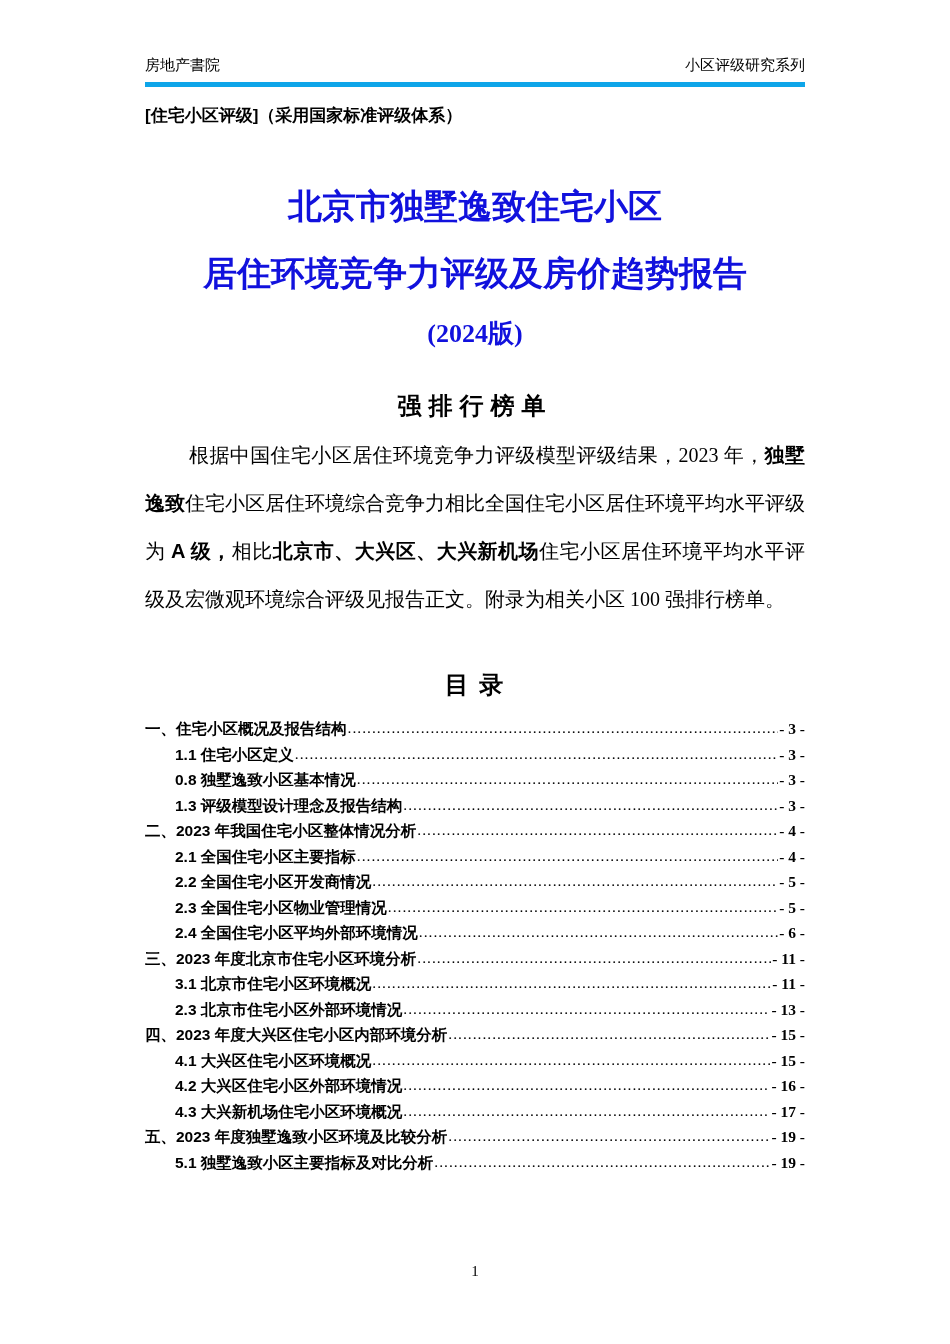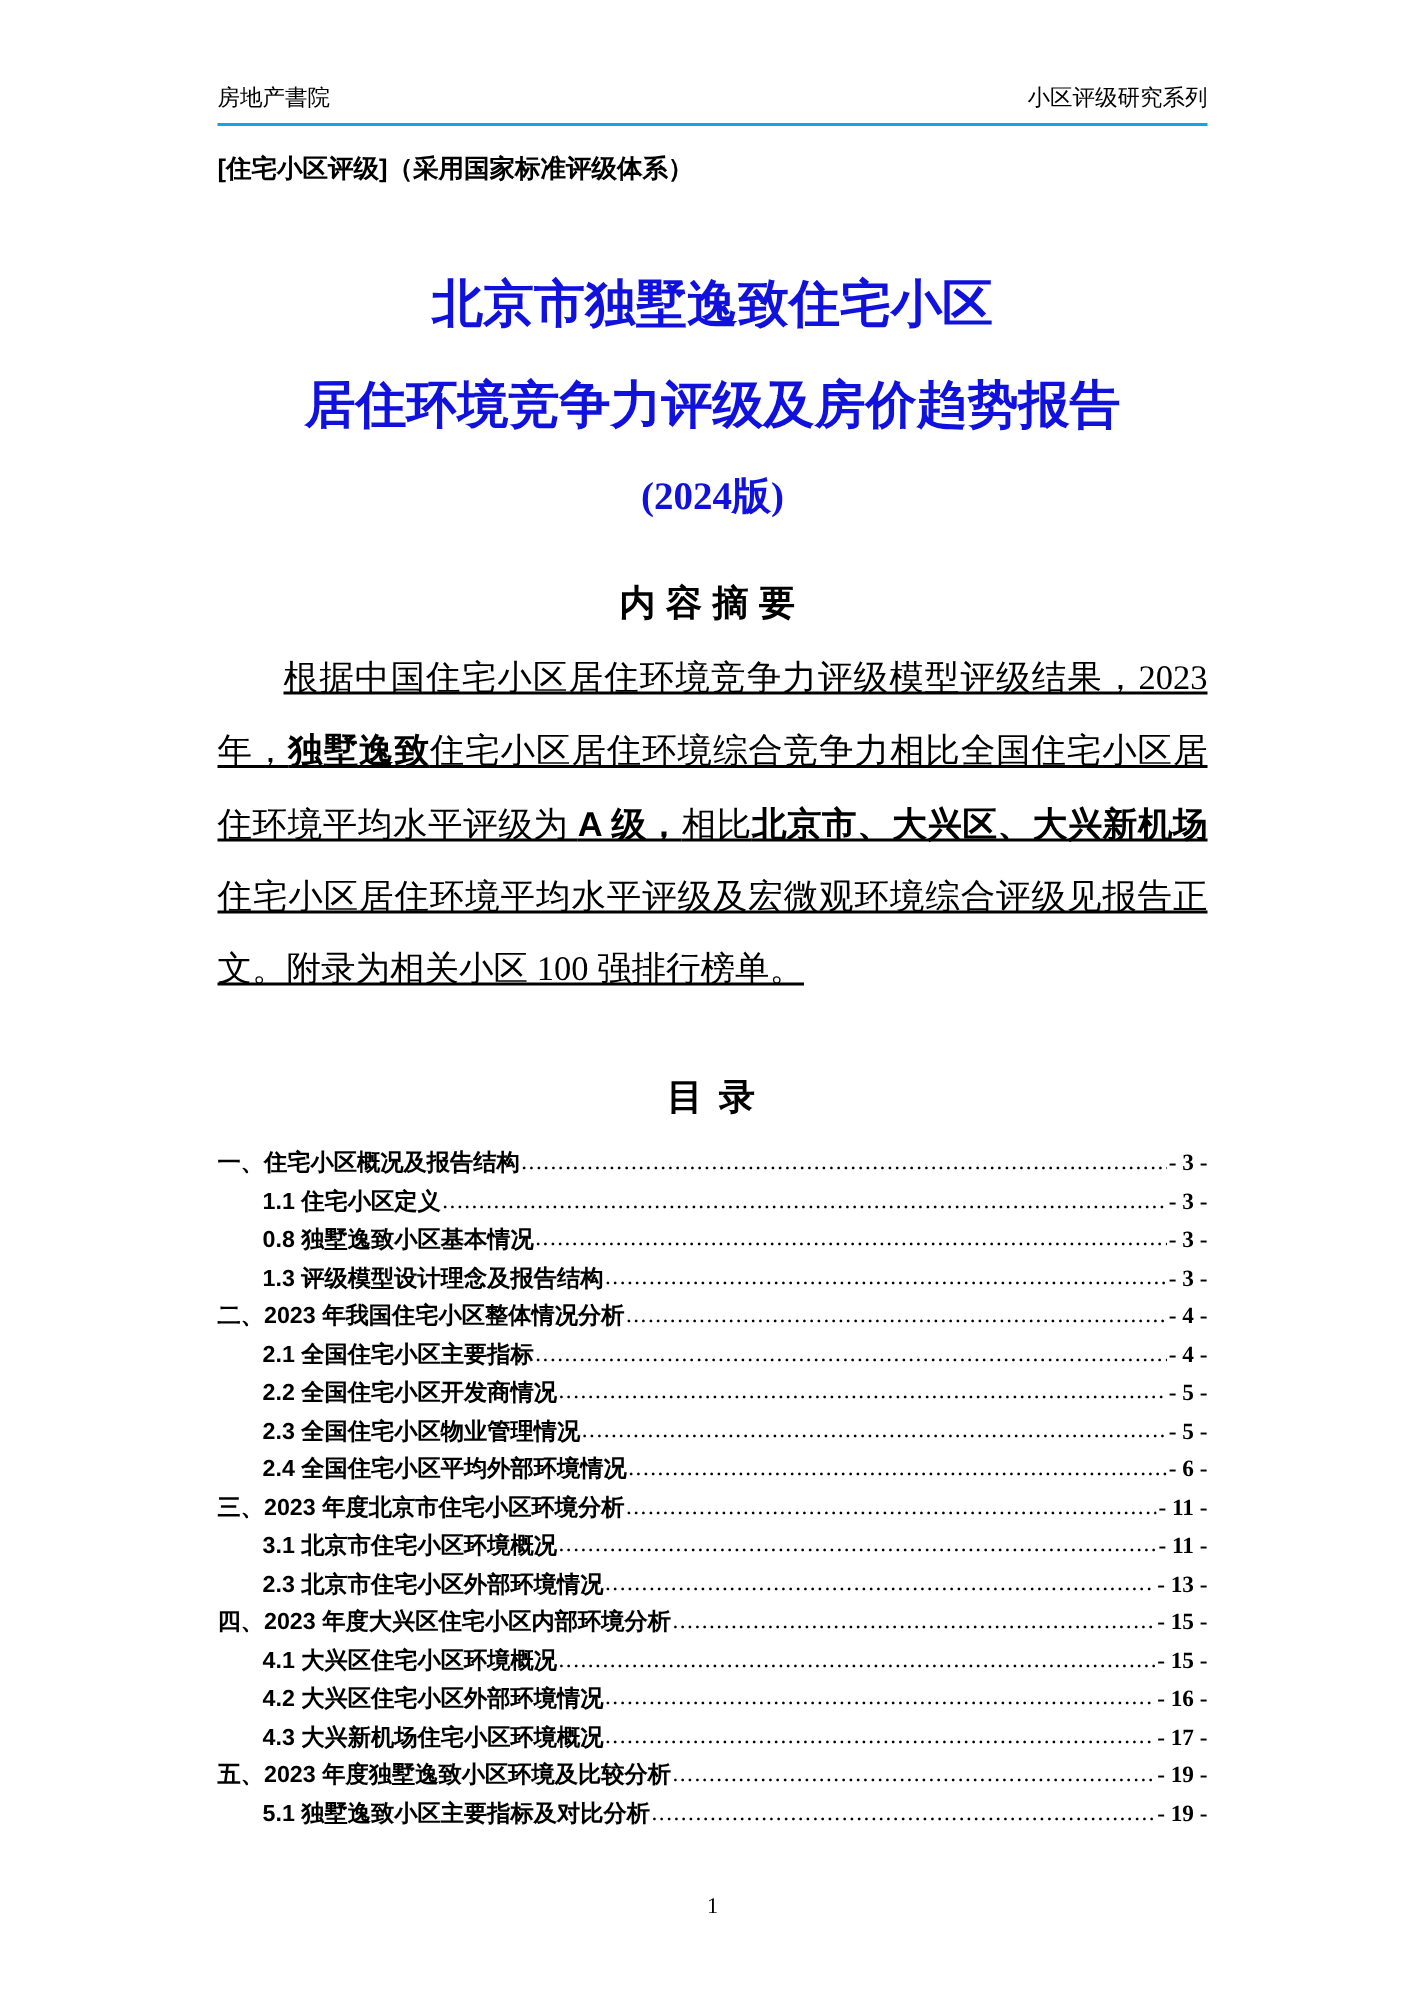--- a/index.html
+++ b/index.html
@@ -16,21 +16,21 @@
     overflow: hidden;
   }
   
   .running-header {
     display: flex;
     justify-content: space-between;
     align-items: flex-end;
     font-family: "Liberation Sans", "DejaVu Sans", sans-serif;
     font-size: 15px;
     padding-bottom: 7px;
-    border-bottom: 2px solid #0ea5e9;
+    border-bottom: 5px solid #0ea5e9;
   }
   .doc-type-line {
     margin-top: 17px;
     font-size: 17px;
     font-weight: bold;
     font-family: "Liberation Sans", "DejaVu Sans", sans-serif;
   }
   
   .title-block { text-align: center; }
   .title-line1, .title-line2 {
@@ -55,25 +55,24 @@
     margin-top: 47px;
     text-align: center;
     font-size: 24px;
     font-weight: bold;
     letter-spacing: 7px;
     font-family: "Liberation Sans", "DejaVu Sans", sans-serif;
     line-height: 1;
   }
   .abstract-paragraph {
     margin-top: 13px;
-    font-size: 23px;
+    font-size: 20px;
     line-height: 48px;
     text-align: justify;
     text-indent: 44px;
-    text-decoration: underline;
   }
   .abstract-paragraph .b {
     font-weight: bold;
     font-family: "Liberation Sans", "DejaVu Sans", sans-serif;
   }
   
   .toc-heading {
     margin-top: 50px;
     text-align: center;
     font-size: 24px;
@@ -132,21 +131,21 @@
   </div>
 
   <div class="doc-type-line">[住宅小区评级]（采用国家标准评级体系）</div>
 
   <div class="title-block">
     <div class="title-line1">北京市独墅逸致住宅小区</div>
     <div class="title-line2">居住环境竞争力评级及房价趋势报告</div>
     <div class="title-line3">(2024版)</div>
   </div>
 
-  <div class="abstract-heading">内容摘要</div>
+  <div class="abstract-heading">强排行榜单</div>
 
   <div class="abstract-paragraph"><span>根据中国住宅小区居住环境竞争力评级模型评级结果，2023 年，</span><span class="b">独墅逸致</span><span>住宅小区居住环境综合竞争力相比全国住宅小区居住环境平均水平评级为 </span><span class="b">A 级，</span><span>相比</span><span class="b">北京市、大兴区、大兴新机场</span><span>住宅小区居住环境平均水平评级及宏微观环境综合评级见报告正文。附录为相关小区 100 强排行榜单。</span></div>
 
   <div class="toc-heading">目 录</div>
 
   <div class="toc-list">
       <div class="toc-row">
         <span class="toc-label">一、住宅小区概况及报告结构</span>
         <span class="toc-dots"></span>
         <span class="toc-page">- 3 -</span>

